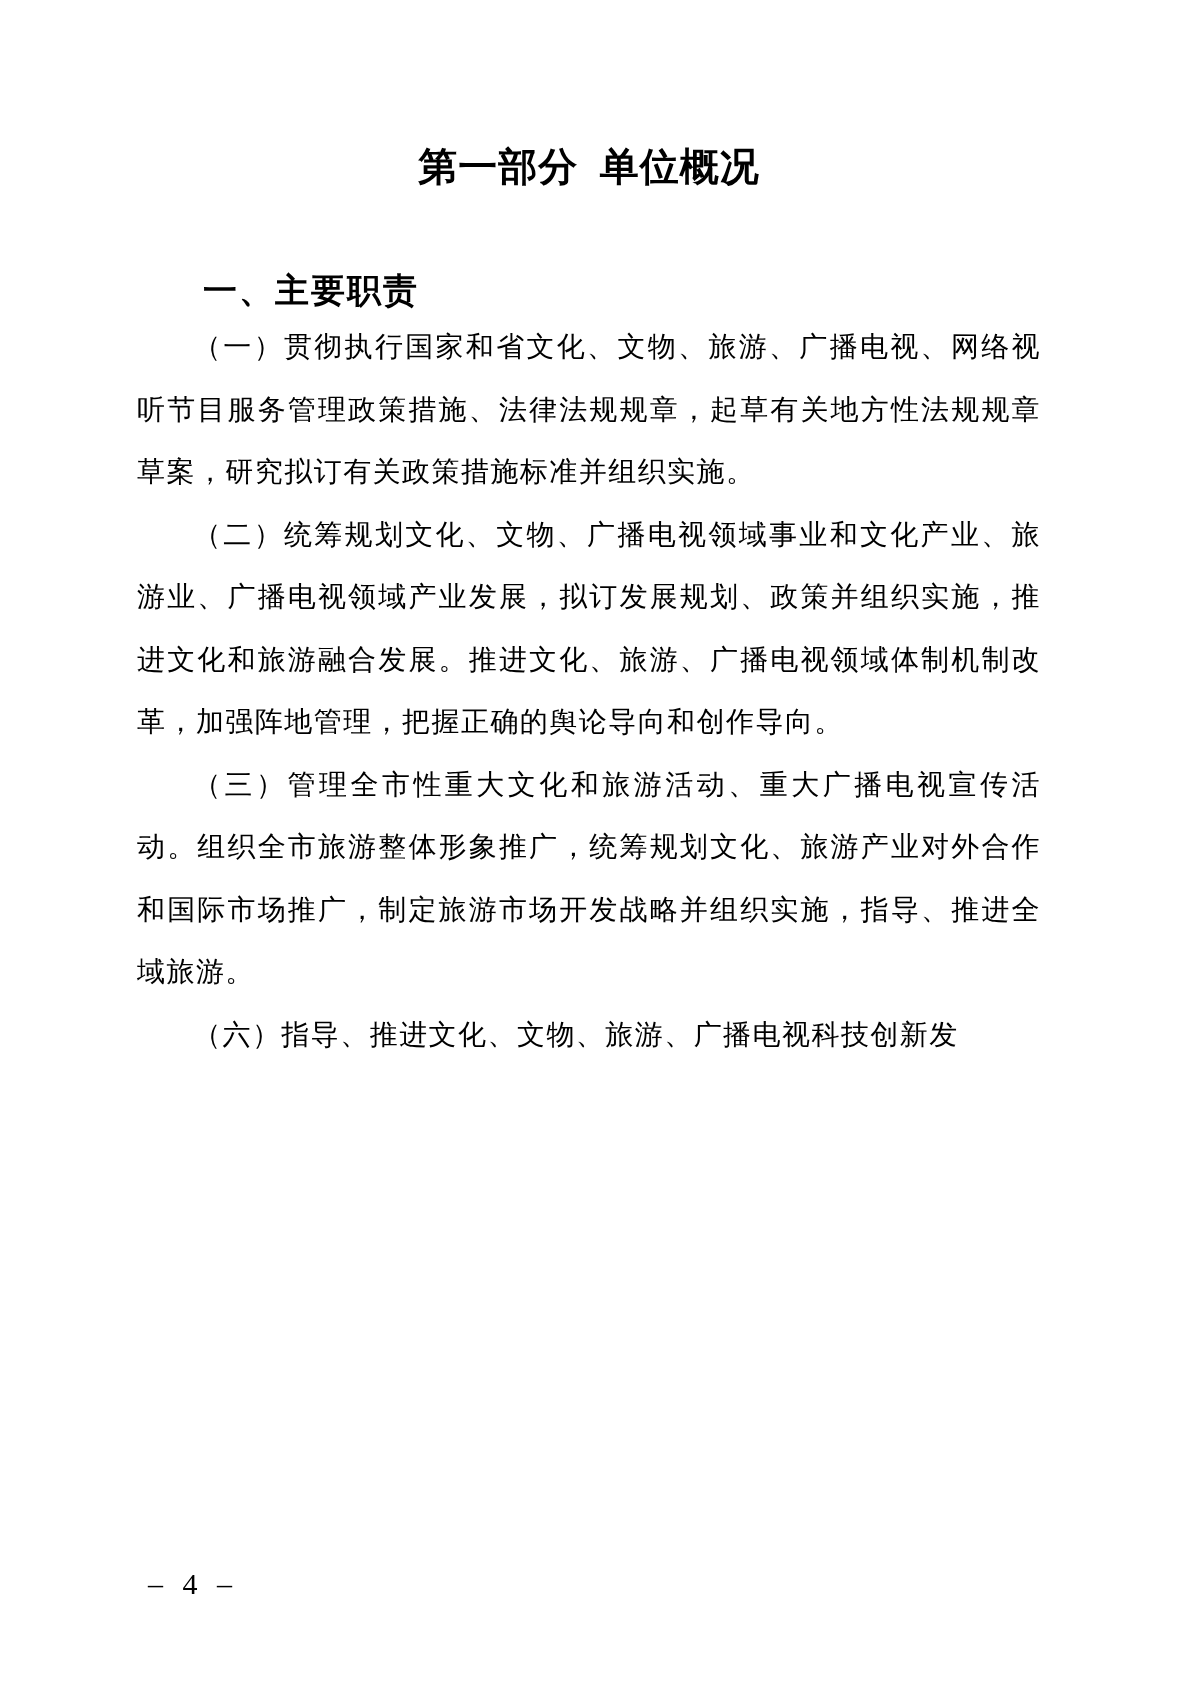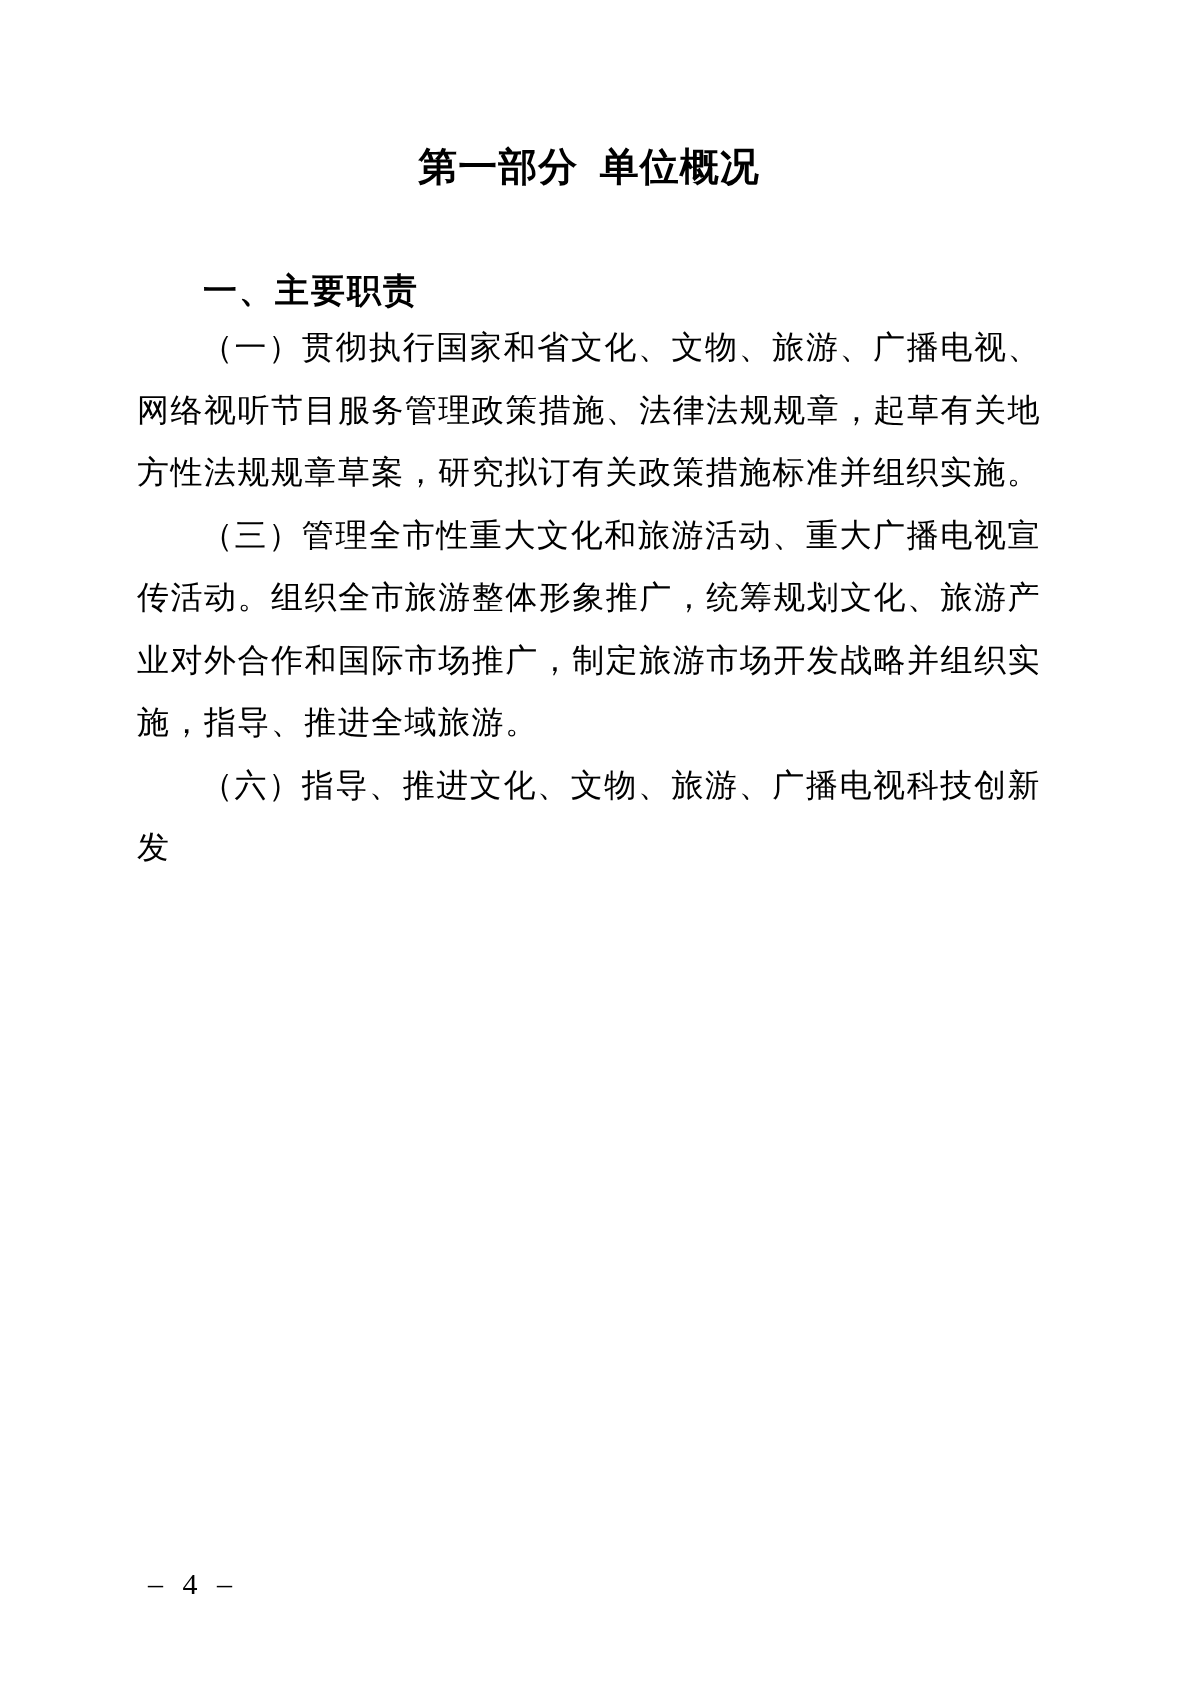--- a/index.html
+++ b/index.html
@@ -40,21 +40,21 @@
     line-height: 42px;
     font-weight: 700;
     font-family: Liberation Serif, serif;
     letter-spacing: 2px;
   }
   .body-text {
     margin-top: 4px;
   }
   .body-text p {
     margin: 0;
-    font-size: 32px;
+    font-size: 28px;
     line-height: 62.5px;
     letter-spacing: 1.45px;
     text-indent: 2em;
     text-align: justify;
     font-family: "Liberation Serif", "DejaVu Serif", serif;
   }
   .page-number {
     position: absolute;
     left: 148px;
     top: 1566px;
@@ -69,19 +69,20 @@
 <body>
 
 <div class="page">
   <div class="content">
     <h1 class="doc-title">第一部分  单位概况</h1>
 
     <h2 class="section-heading">一、主要职责</h2>
 
     <div class="body-text">
       <p>（一）贯彻执行国家和省文化、文物、旅游、广播电视、网络视听节目服务管理政策措施、法律法规规章，起草有关地方性法规规章草案，研究拟订有关政策措施标准并组织实施。</p>
+      <p>（二）统筹规划文化、文物、广播电视领域事业和文化产业、旅游业、广播电视领域产业发展，拟订发展规划、政策并组织实施，推进文化和旅游融合发展。推进文化、旅游、广播电视领域体制机制改革，加强阵地管理，把握正确的舆论导向和创作导向。</p>
       <p>（三）管理全市性重大文化和旅游活动、重大广播电视宣传活动。组织全市旅游整体形象推广，统筹规划文化、旅游产业对外合作和国际市场推广，制定旅游市场开发战略并组织实施，指导、推进全域旅游。</p>
       <p>（六）指导、推进文化、文物、旅游、广播电视科技创新发</p>
     </div>
   </div>
 
   <div class="page-number">– 4 –</div>
 </div>
 
 </body></html>

